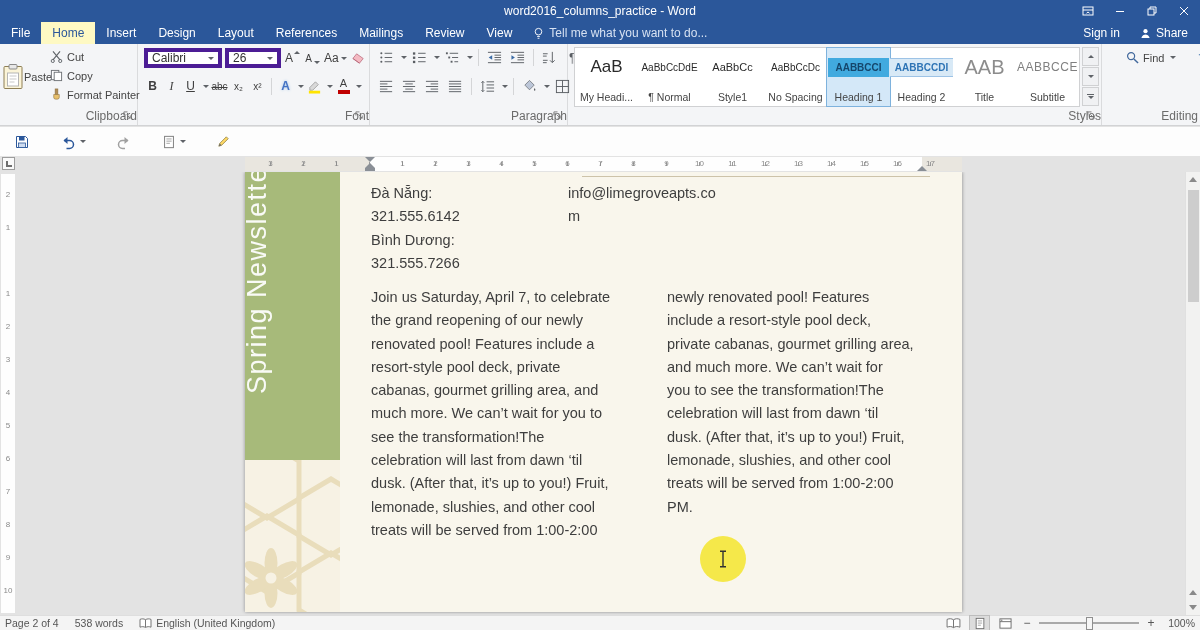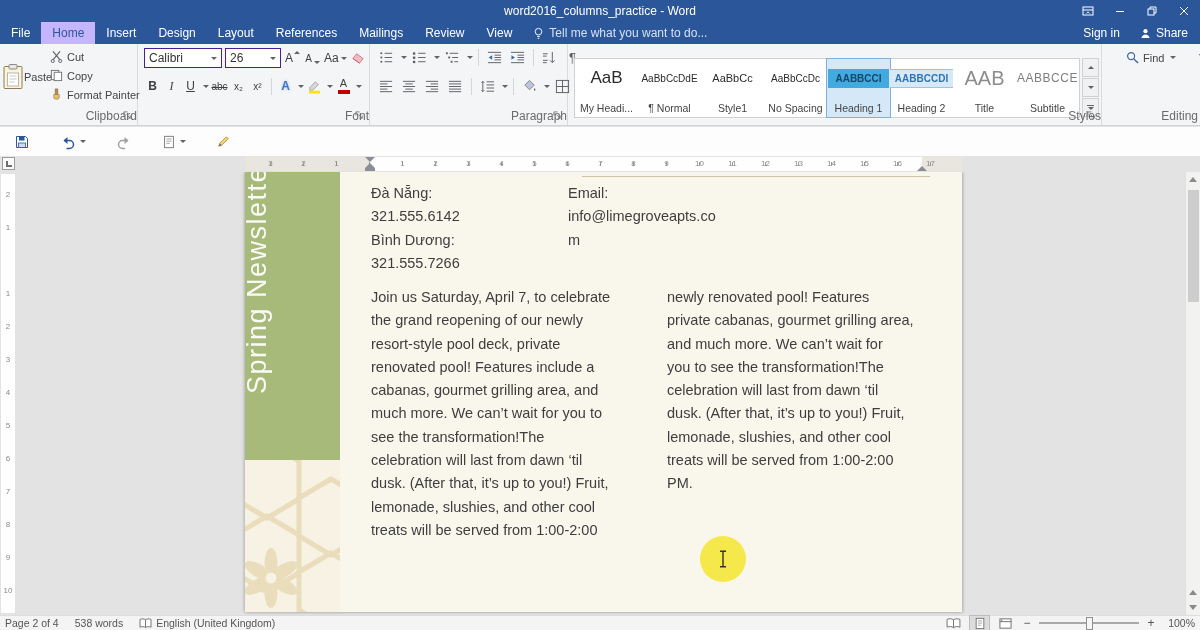--- a/index.html
+++ b/index.html
@@ -11,21 +11,21 @@
   
   .titlebar{position:absolute;top:0;left:0;right:0;height:22px;background:#2b579a}
   .titlebar .title{position:absolute;left:0;right:0;top:0;line-height:22px;text-align:center;font-size:12px;color:#fff}
   .win-controls{position:absolute;right:0;top:0;height:22px;display:flex}
   .win-btn{width:32px;height:22px;display:flex;align-items:center;justify-content:center}
 
   
   .tabrow{position:absolute;top:22px;left:0;right:0;height:22px;background:#2b579a;display:flex;align-items:flex-end;color:#fff;font-size:12px}
   .tabs{display:flex;height:22px}
   .tab{padding:0 11px;line-height:22px;height:22px;cursor:default;white-space:nowrap}
-  .tab.active{background:#c4b5fd;color:#2b579a}
+  .tab.active{background:#fef9c3;color:#2b579a}
   .tellme{display:flex;align-items:center;gap:5px;margin-left:10px;color:#d6e1f2;line-height:22px}
   .acct{margin-left:auto;display:flex;align-items:center;gap:20px;padding-right:12px;line-height:22px}
   .acct .share{display:flex;align-items:center;gap:5px}
 
   
   .ribbon{position:absolute;top:44px;left:0;right:0;height:82px;background:#f4f5f7;border-bottom:1px solid #d2d3d5;display:flex}
   .rgroup{position:relative;height:100%;border-right:1px solid #dadbdd;flex:none}
   .rgroup-label{position:absolute;bottom:2px;left:0;right:0;text-align:right;font-size:12px;color:#6b6b6b}
   .launcher{position:absolute;bottom:4px;right:4px;width:10px;height:10px}
   .rbtn{display:inline-flex;align-items:center;gap:4px;font-size:11px;color:#444;height:19px;padding:0 2px;white-space:nowrap}
@@ -33,21 +33,21 @@
   .crt-up{display:inline-block;width:0;height:0;border-left:3px solid transparent;border-right:3px solid transparent;border-bottom:3.5px solid #5f6368}
   .vdiv{width:1px;height:17px;background:#d4d5d7;margin:0 3px;flex:none}
 
   
   .paste-btn{position:absolute;left:2px;top:3px;width:38px;height:60px;display:flex;flex-direction:row;align-items:center;justify-content:space-between;padding:3px 0;font-size:11px;color:#444}
   .clip-col{position:absolute;left:48px;top:3px;display:flex;flex-direction:column}
 
   
   .frow1{position:absolute;left:6px;top:4px;display:flex;align-items:center;gap:3px}
   .frow2{position:absolute;left:6px;top:33px;display:flex;align-items:center;gap:2px}
-  .combo{display:flex;align-items:center;justify-content:space-between;background:#fff;border:1px solid #4c1d95;height:20px;padding:0 4px;font-size:12px;color:#333}
+  .combo{display:flex;align-items:center;justify-content:space-between;background:#fff;border:4px solid #4c1d95;height:20px;padding:0 4px;font-size:12px;color:#333}
   .combo.family{width:78px}
   .combo.size{width:56px}
   .fbtn{min-width:17px;height:18px;display:inline-flex;align-items:center;justify-content:center;font-size:12px;color:#3f3f3f}
   .fbtn.b{font-weight:bold}
   .fbtn.i{font-style:italic;font-family:"Liberation Serif",serif}
   .fbtn.u{text-decoration:underline}
   .fbtn.strike{text-decoration:line-through;font-size:10px}
   .fbtn.sub,.fbtn.sup{font-size:10px}
   .fbtn.fx{color:#4472c4;text-shadow:0 0 3px #9dc3e6;font-weight:bold}
   .stackbar{display:inline-flex;flex-direction:column;align-items:center;line-height:1}
@@ -56,21 +56,21 @@
   .grow-ic,.shrink-ic{display:inline-flex;align-items:flex-start;font-size:12px;color:#3f3f3f;gap:1px}
   .shrink-ic{font-size:10px;align-items:flex-end}
 
   
   .prow1{position:absolute;left:6px;top:4px;display:flex;align-items:center;gap:2px}
   .prow2{position:absolute;left:6px;top:33px;display:flex;align-items:center;gap:2px}
   .pbtn{width:21px;height:19px;display:inline-flex;align-items:center;justify-content:center}
   .pilcrow{font-size:13px;color:#5a5e63}
 
   
-  .styles-wrap{position:absolute;left:6px;top:14px;display:flex}
+  .styles-wrap{position:absolute;left:6px;top:3px;display:flex}
   .style-gallery{display:flex;background:#fff;border:1px solid #d0d1d3;height:60px}
   .style-item{width:63px;height:58px;display:flex;flex-direction:column;align-items:center;justify-content:flex-end;padding-bottom:3px;position:relative}
   .style-item.active{background:#d4e8f8;outline:1px solid #7eb2dd}
   .style-sample{position:absolute;top:0;left:0;right:0;height:38px;display:flex;align-items:center;justify-content:center;font-size:11px;color:#2a2a2a;white-space:nowrap;overflow:hidden}
   .style-name{font-size:10.5px;color:#444;white-space:nowrap}
   .st-myheading .style-sample{font-size:17px}
   .st-style1 .style-sample{font-size:11px}
   .st-normal .style-sample,.st-nospacing .style-sample{font-size:10px}
   .st-h1 .style-sample{font-size:10px;font-weight:bold;color:#15466b}
   .st-h1 .style-sample span{background:#41aadf;padding:4px 7px}
@@ -695,39 +695,39 @@
         </svg>
       </div>
       <div class="divider"></div>
       <div class="contact textcol">
         <div class="docline">Đà Nẵng:</div>
           <div class="docline">321.555.6142</div>
           <div class="docline">Bình Dương:</div>
           <div class="docline">321.555.7266</div>
       </div>
       <div class="emailcol textcol">
-        <div class="docline">Email:</div>
           <div class="docline">info@limegroveapts.co</div>
           <div class="docline">m</div>
       </div>
       <div class="col1 textcol">
         <div class="docline">Join us Saturday, April 7, to celebrate</div>
           <div class="docline">the grand reopening of our newly</div>
+          <div class="docline">renovated pool! Features include a</div>
           <div class="docline">resort-style pool deck, private</div>
-          <div class="docline">renovated pool! Features include a</div>
           <div class="docline">cabanas, gourmet grilling area, and</div>
           <div class="docline">much more. We can’t wait for you to</div>
           <div class="docline">see the transformation!The</div>
           <div class="docline">celebration will last from dawn ‘til</div>
           <div class="docline">dusk. (After that, it’s up to you!) Fruit,</div>
           <div class="docline">lemonade, slushies, and other cool</div>
           <div class="docline">treats will be served from 1:00-2:00</div>
       </div>
       <div class="col2 textcol">
           <div class="docline">newly renovated pool! Features</div>
+          <div class="docline">include a resort-style pool deck,</div>
           <div class="docline">private cabanas, gourmet grilling area,</div>
           <div class="docline">and much more. We can’t wait for</div>
           <div class="docline">you to see the transformation!The</div>
           <div class="docline">celebration will last from dawn ‘til</div>
           <div class="docline">dusk. (After that, it’s up to you!) Fruit,</div>
           <div class="docline">lemonade, slushies, and other cool</div>
           <div class="docline">treats will be served from 1:00-2:00</div>
           <div class="docline">PM.</div>
       </div>
     </div>

